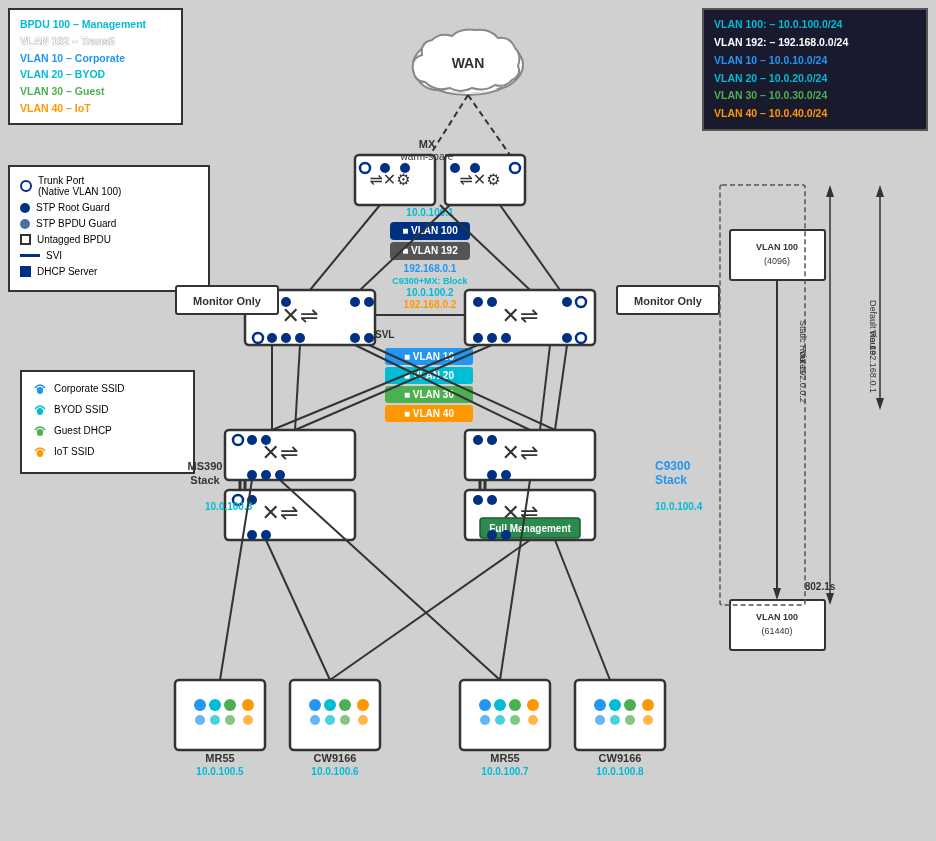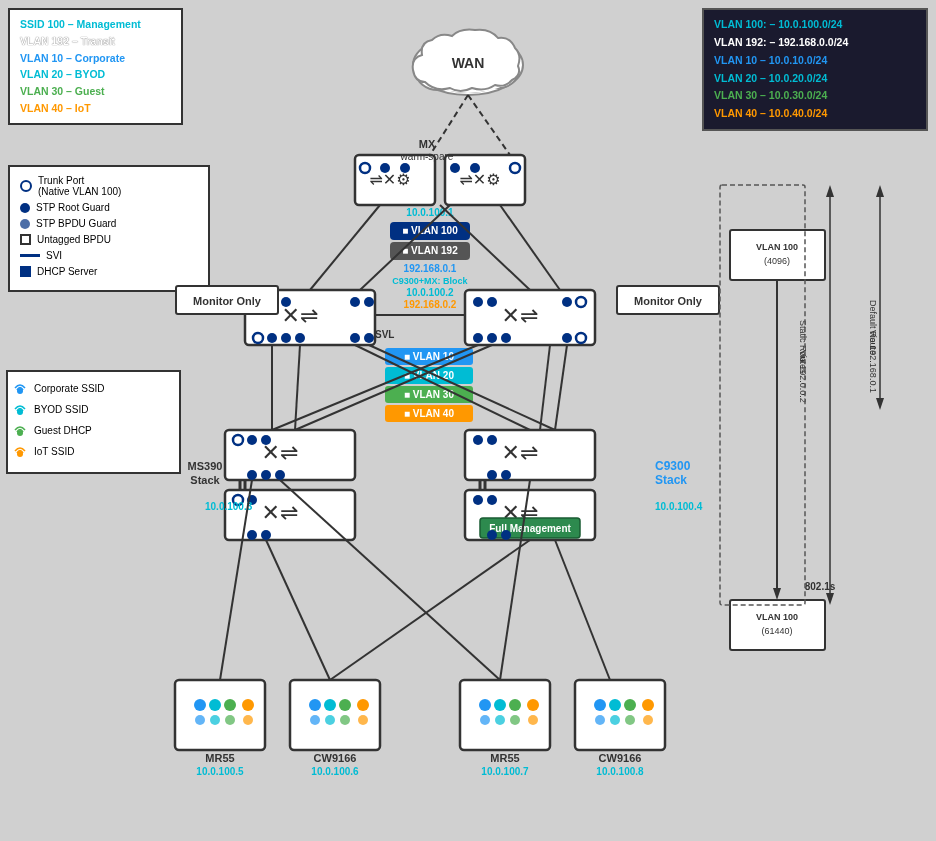--- a/index.html
+++ b/index.html
@@ -32,44 +32,44 @@
       background: white;
       border: 2px solid #333;
       padding: 8px 10px;
       width: 202px;
     }
     .legend-icons .row { display: flex; align-items: center; gap: 6px; margin-bottom: 5px; font-size: 10px; }
 
     .legend-ssid {
       position: absolute;
       top: 370px;
-      left: 6px;
+      left: 20px;
       background: white;
       border: 2px solid #333;
-      padding: 8px 4px;
+      padding: 8px 10px;
       width: 175px;
     }
     .legend-ssid .row { display: flex; align-items: center; gap: 6px; margin-bottom: 5px; font-size: 10px; }
 
     .legend-vlan-right {
       position: absolute;
       top: 8px;
       right: 8px;
       background: #1a1a2e;
       border: 2px solid #555;
       padding: 6px 10px;
       width: 226px;
     }
     .legend-vlan-right div { line-height: 1.7; font-size: 10.5px; font-weight: bold; }
   </style>
 </head>
 <body>
 
 <div class="legend-vlan">
-  <div style="color:#00bcd4;">SSID 100 – Management</div>
+  <div style="color:#00bcd4;">BPDU 100 – Management</div>
   <div style="color:#ffffff; text-shadow: 0 0 1px #333;">VLAN 192 – Transit</div>
   <div style="color:#2196f3;">VLAN 10 – Corporate</div>
   <div style="color:#00bcd4;">VLAN 20 – BYOD</div>
   <div style="color:#4caf50;">VLAN 30 – Guest</div>
   <div style="color:#ff9800;">VLAN 40 – IoT</div>
 </div>
 
 <div class="legend-icons">
   <div class="row">
     <span style="width:12px;height:12px;border-radius:50%;background:white;border:2.5px solid #003082;display:inline-block;"></span>

